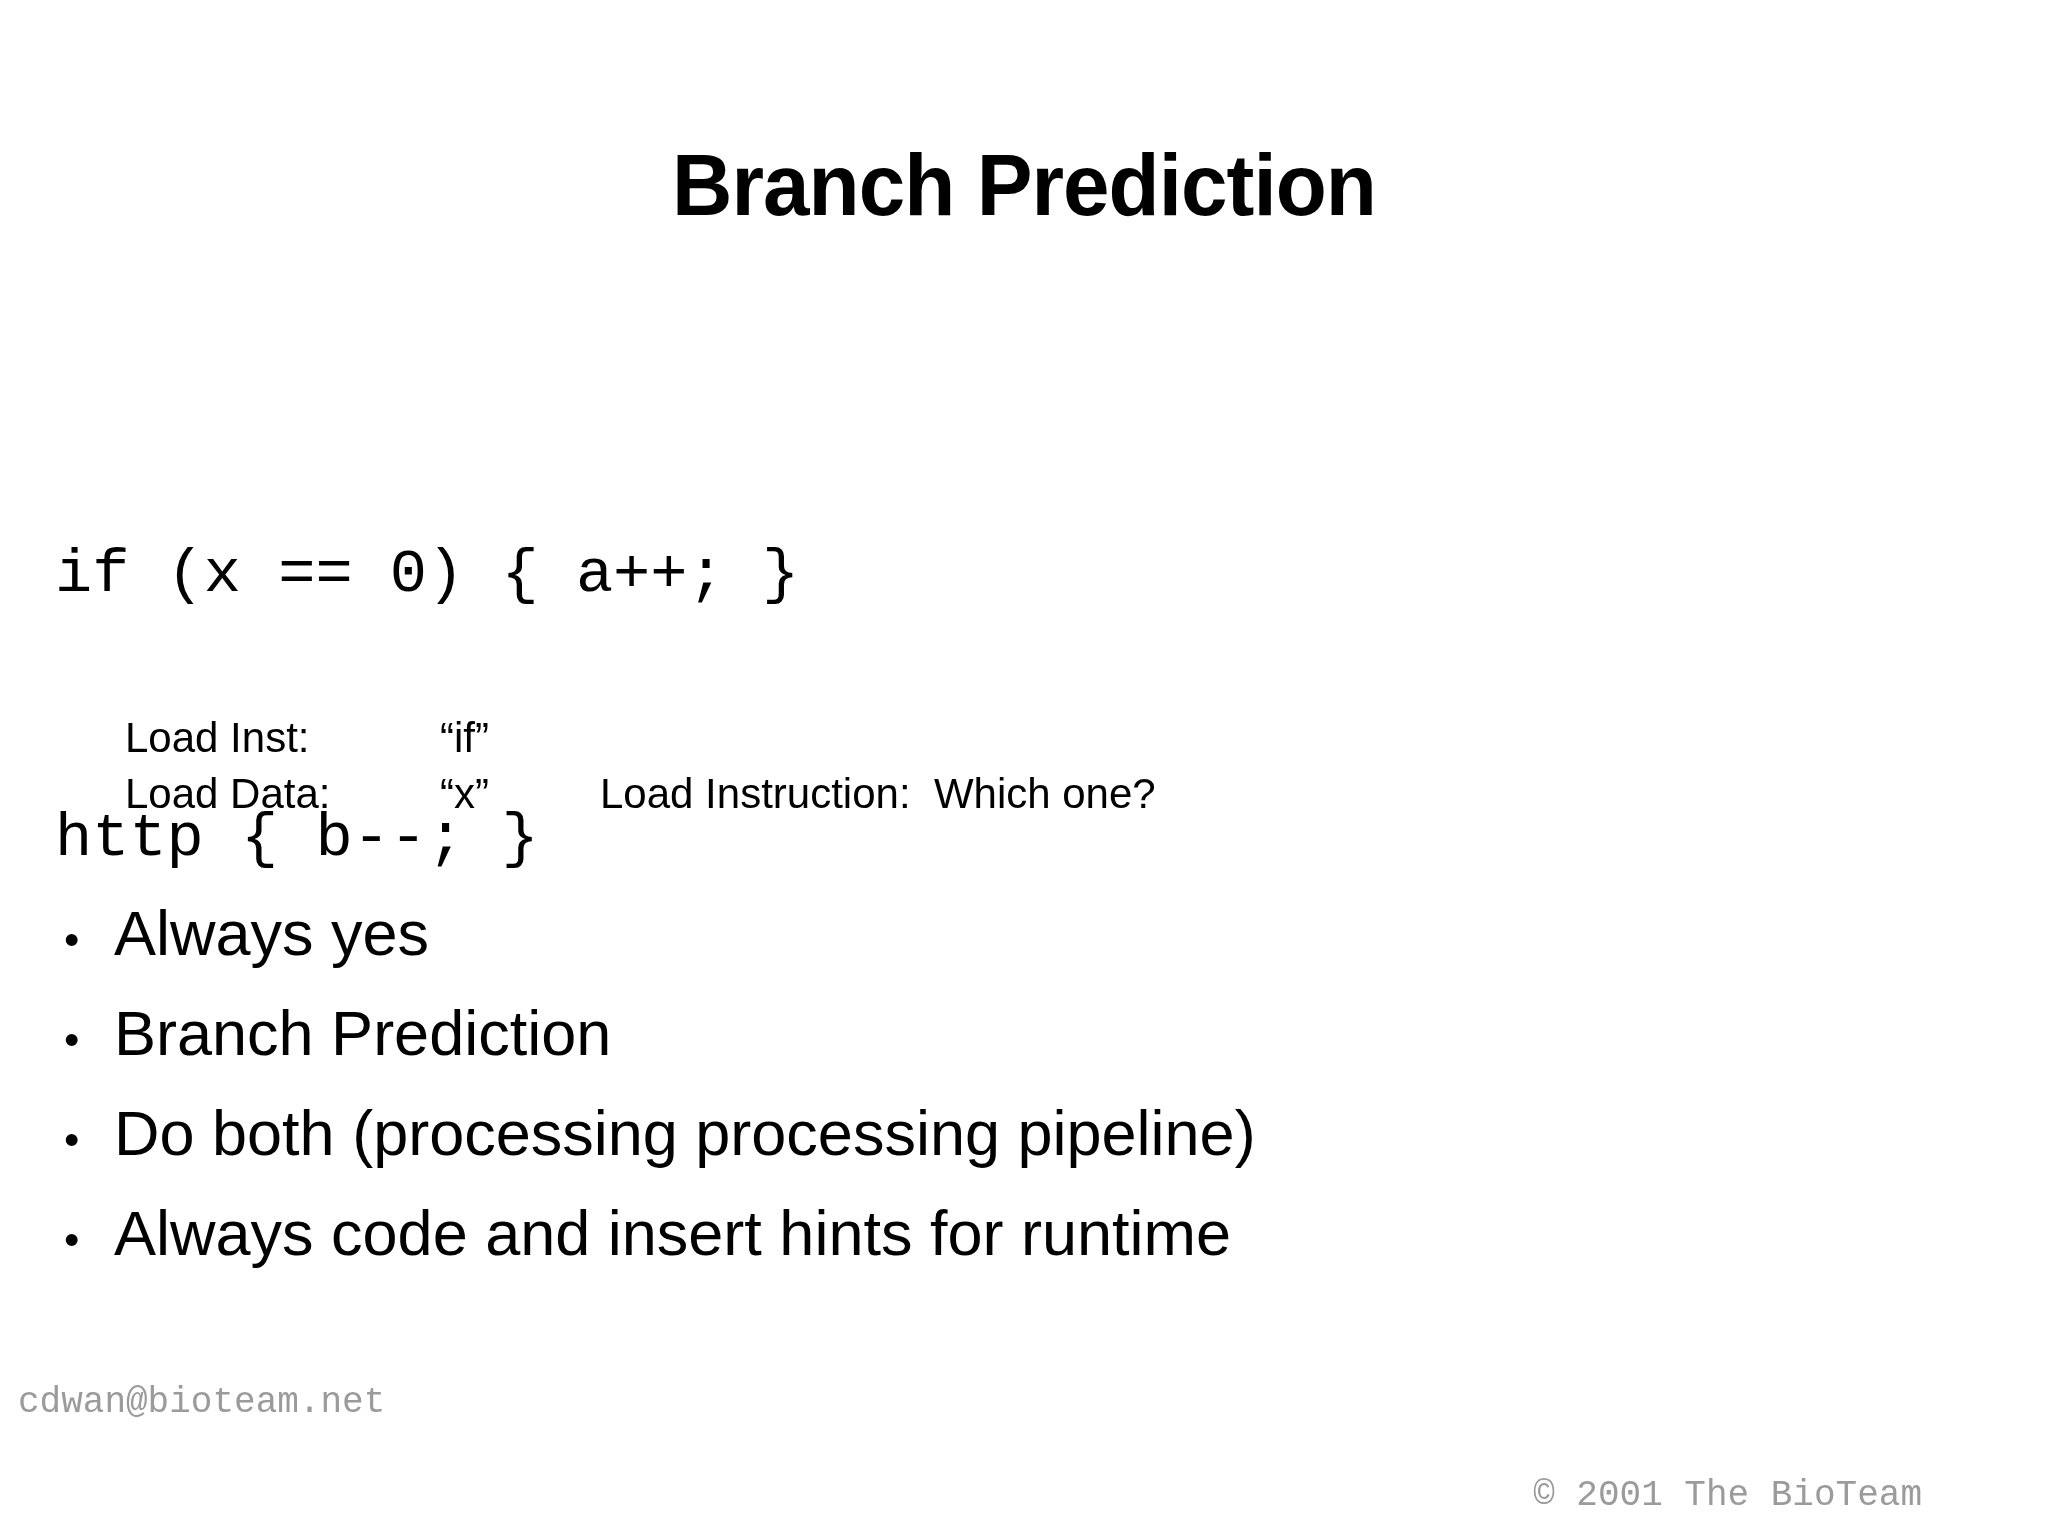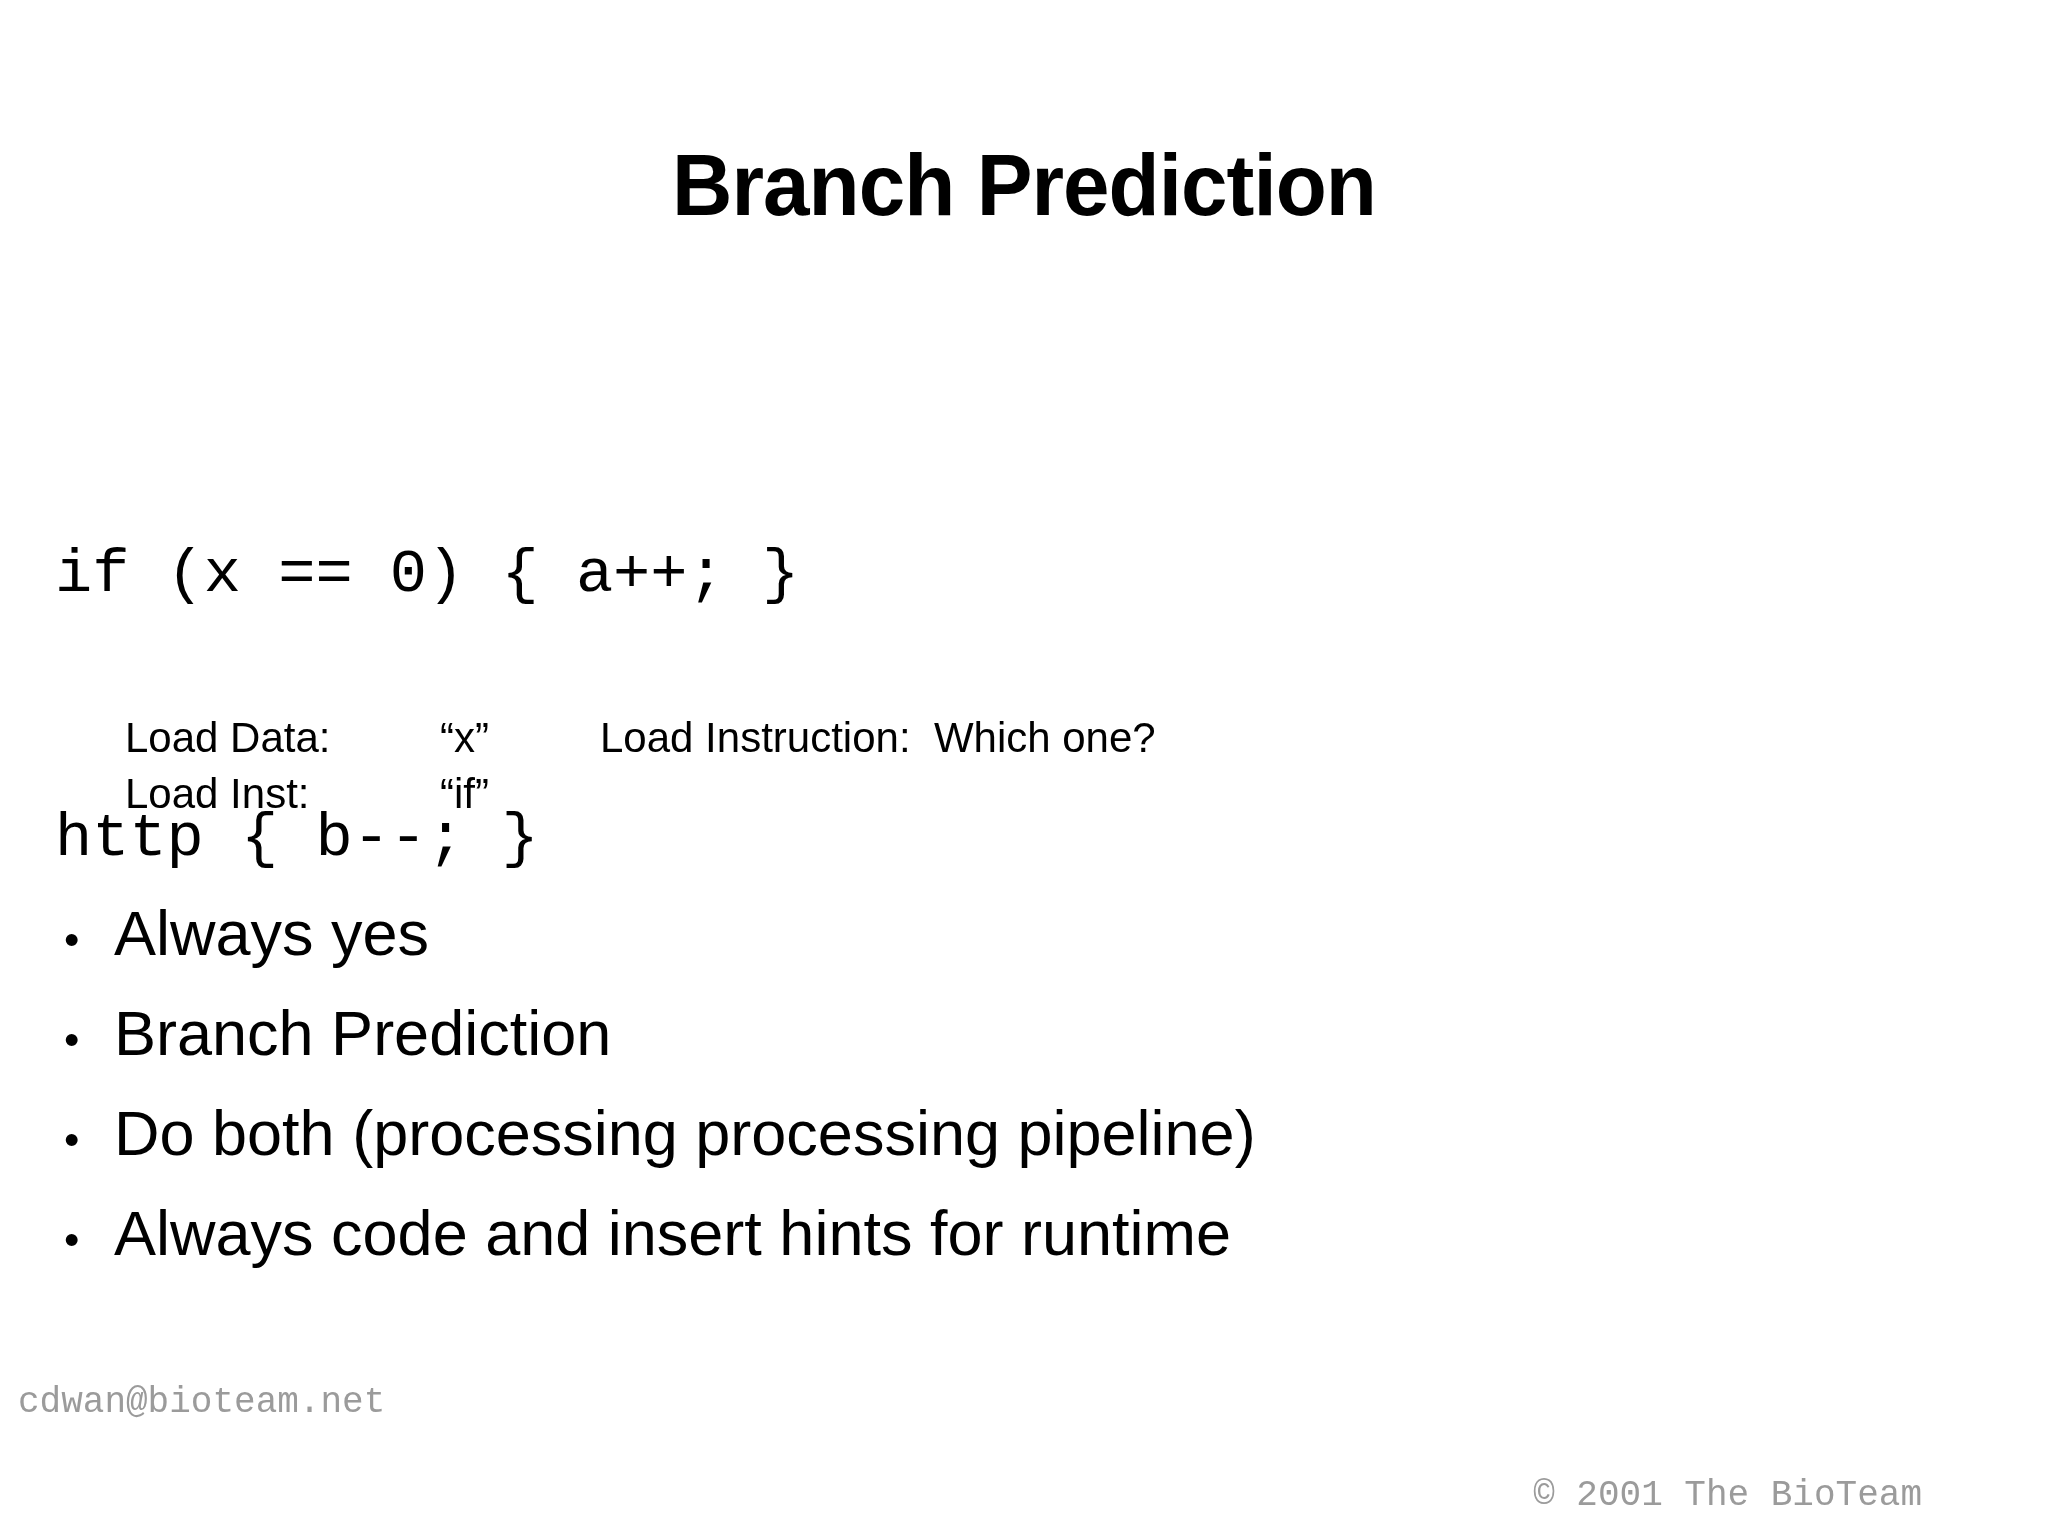--- a/index.html
+++ b/index.html
@@ -138,24 +138,24 @@
 
   <h1 id="title">Branch Prediction</h1>
 
   <div id="code">
     <span class="code-line">if (x == 0) { a++; }</span>
     <span class="code-line">http { b--; }</span>
   </div>
 
   <div id="loadrows">
     <div class="load-row">
-      <span class="load-label">Load Data:</span><span class="load-value">“x”</span><span class="load-extra">Load Instruction:  Which one?</span>
+      <span class="load-label">Load Inst:</span><span class="load-value">“if”</span><span class="load-extra"></span>
     </div>
     <div class="load-row">
-      <span class="load-label">Load Inst:</span><span class="load-value">“if”</span><span class="load-extra"></span>
+      <span class="load-label">Load Data:</span><span class="load-value">“x”</span><span class="load-extra">Load Instruction:  Which one?</span>
     </div>
   </div>
 
   <ul id="bullets" style="list-style:none;margin:0;padding:0;">
     <li class="bullet-item">
       <span class="bullet-dot">•</span>
       <span class="bullet-text">Always yes</span>
     </li>
     <li class="bullet-item">
       <span class="bullet-dot">•</span>

